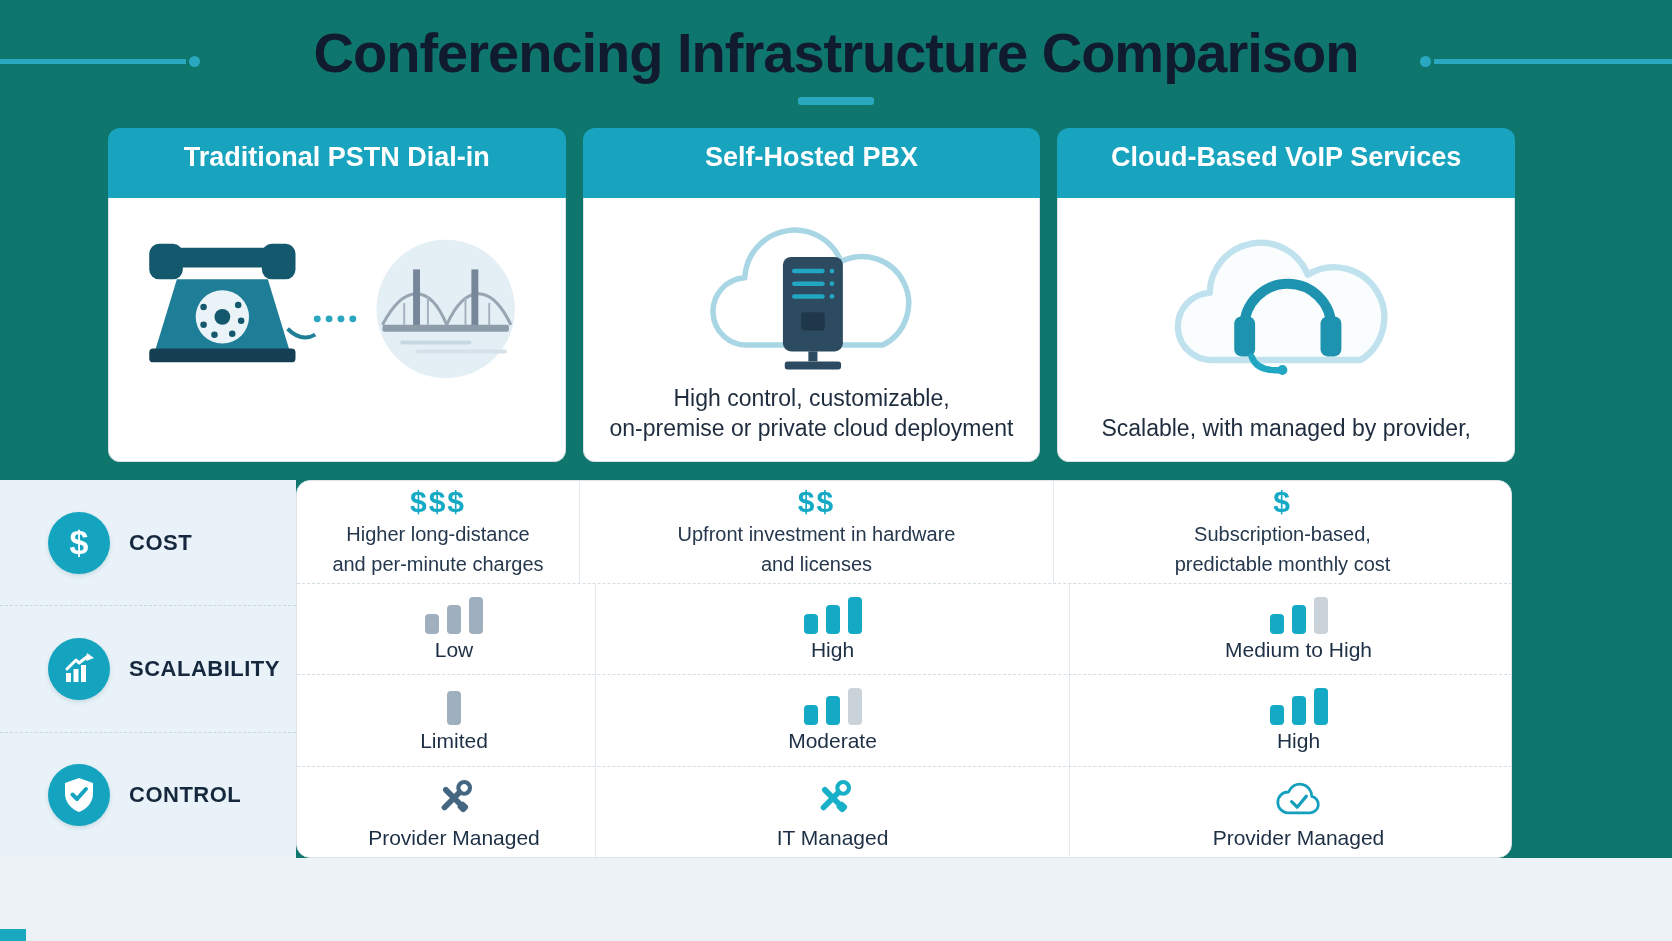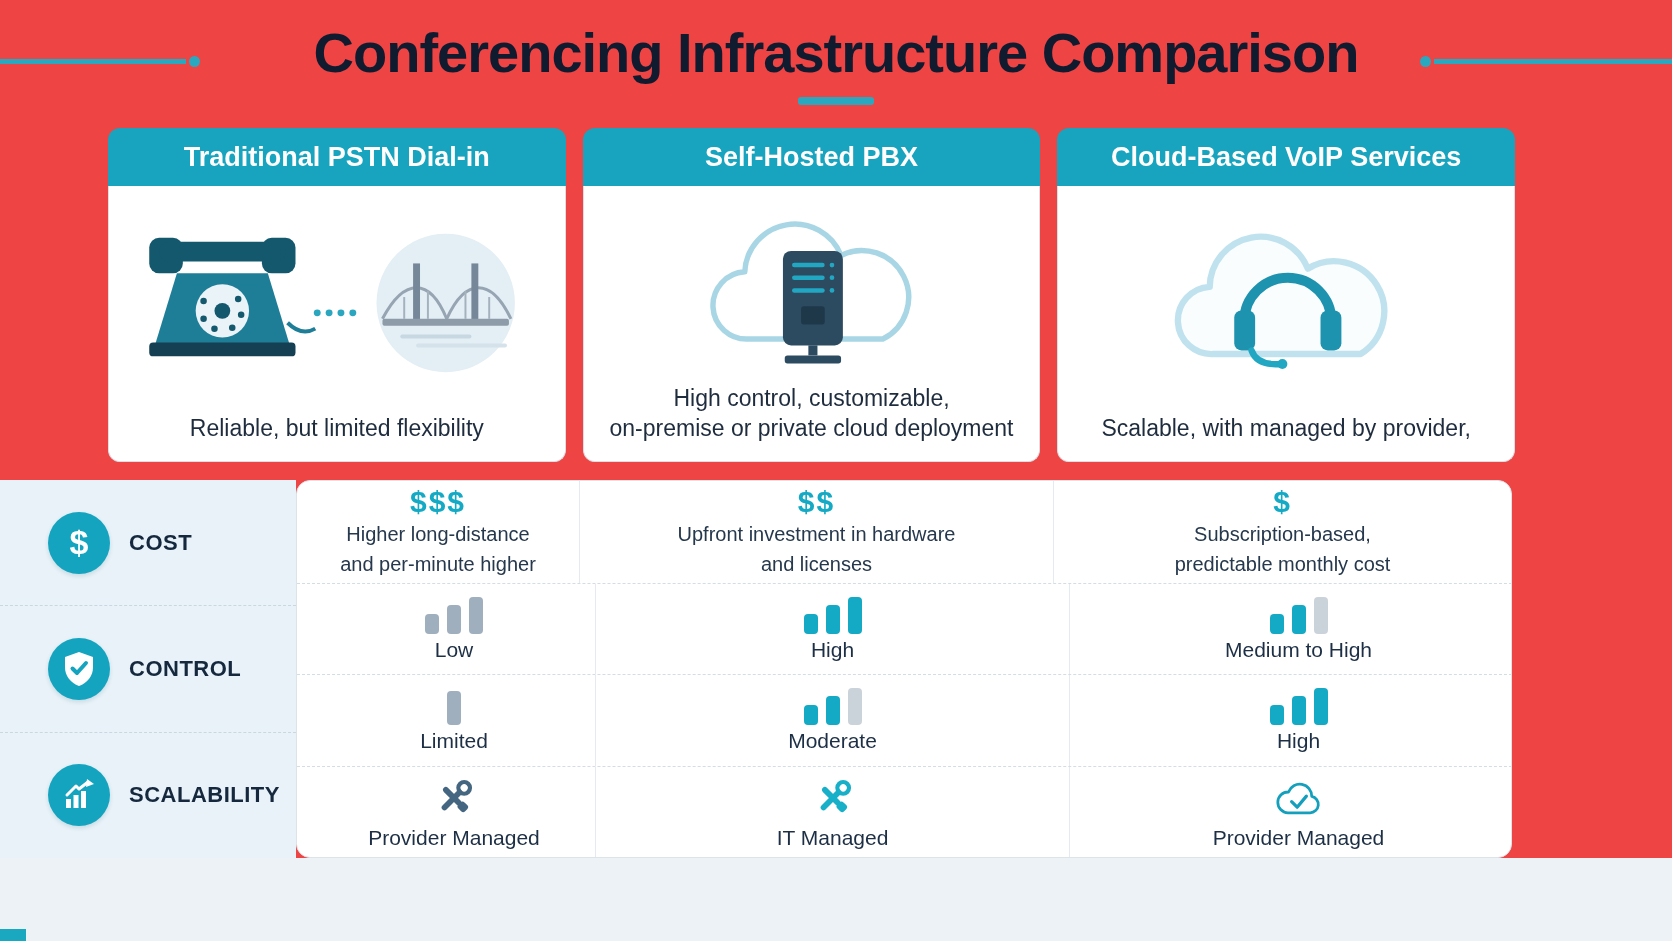--- a/index.html
+++ b/index.html
@@ -5,38 +5,38 @@
   :root{
     --teal:#18A4BE;
     --teal-bright:#14A9C4;
     --navy:#13203A;
     --cell-text:#26384D;
     --left-band:#E8F2F8;
     --bottom-band:#EDF2F6;
   }
   *{box-sizing:border-box;margin:0;padding:0;}
   body{background:#fff;font-family:"Liberation Sans",sans-serif;}
-  .canvas{position:relative;width:1672px;height:941px;background:#ef4444;overflow:hidden;}
+  .canvas{position:relative;width:1672px;height:941px;background:#0f766e;overflow:hidden;}
 
   
   .deco-line{position:absolute;top:59px;height:5px;background:#2AA8BF;}
   .deco-line.left{left:0;width:186px;}
   .deco-line.right{right:0;width:238px;}
   .deco-dot{position:absolute;top:56px;width:11px;height:11px;border-radius:50%;background:#2AA8BF;}
   .deco-dot.left{left:189px;}
   .deco-dot.right{right:241px;}
   .page-title{position:absolute;top:20px;left:0;width:100%;text-align:center;
     font-size:56px;font-weight:700;letter-spacing:-1px;color:#101B30;}
   .title-underline{position:absolute;top:97px;left:50%;transform:translateX(-50%);
     width:76px;height:8px;border-radius:3px;background:#2AA8BF;}
 
   
   .cards{position:absolute;top:128px;left:108px;width:1407px;display:flex;gap:17px;}
   .card{flex:1;display:flex;flex-direction:column;height:334px;}
-  .card-header{height:58px;line-height:58px;text-align:center;background:var(--teal);
+  .card-header{height:70px;line-height:58px;text-align:center;background:var(--teal);
     color:#fff;font-size:27px;font-weight:700;border-radius:12px 12px 0 0;}
   .card-body{flex:1;background:#fff;border:1px solid #D9E0E7;border-top:none;
     border-radius:0 0 12px 12px;display:flex;flex-direction:column;align-items:center;
     justify-content:flex-end;padding-bottom:18px;}
   .card-illo{flex:1;display:flex;align-items:center;justify-content:center;width:100%;}
   .card-desc{text-align:center;font-size:23px;line-height:1.28;color:#1E2C3E;}
 
   
   .label-col{position:absolute;top:480px;left:0;width:296px;height:378px;background:var(--left-band);
     display:flex;flex-direction:column;}
@@ -112,21 +112,21 @@
             <line x1="350" y1="76" x2="350" y2="104" stroke="#A5B2BE" stroke-width="2"></line>
             <line x1="374" y1="82" x2="374" y2="104" stroke="#A5B2BE" stroke-width="2"></line>
             <rect x="297" y="48" width="7" height="58" fill="#76879A"></rect>
             <rect x="356" y="48" width="7" height="58" fill="#76879A"></rect>
             <rect x="266" y="104" width="128" height="7" rx="2" fill="#8E9BA8"></rect>
             <rect x="284" y="120" width="72" height="4" rx="2" fill="#C8D8E2"></rect>
             <rect x="300" y="129" width="92" height="4" rx="2" fill="#D6E2EA"></rect>
           </svg>
         </div>
         <div class="card-desc">
-          <span>Reliable, but limited flexibility</span><br>
+          <br>
         </div>
       </div>
     </div>
 
     <div class="card">
       <div class="card-header">Self-Hosted PBX</div>
       <div class="card-body">
         <div class="card-illo">
           <svg width="300" height="168" viewBox="0 0 300 185" aria-hidden="true">
             <path d="M80 152 A37 37 0 0 1 76 78 A55 55 0 0 1 182 60 A40 40 0 0 1 228 152 Z" fill="#FFFFFF" stroke="#A9D6E5" stroke-width="6" stroke-linejoin="round"></path>
@@ -171,48 +171,48 @@
 
   <div class="label-col">
     <div class="label-row">
       <span class="row-icon">
           <span class="dollar">$</span>
         </span>
       <span class="row-label">COST</span>
     </div>
     <div class="label-row">
       <span class="row-icon">
-        <svg width="32" height="36" viewBox="0 0 32 36">
-          <path d="M16 1 L30 6 V16 C30 25.5 24.3 31.8 16 35 C7.7 31.8 2 25.5 2 16 V6 Z" fill="#fff"></path>
-          <polyline points="9.5,17.5 14,22 23,12" stroke="#14A4BF" stroke-width="4" fill="none" stroke-linecap="round" stroke-linejoin="round"></polyline>
-        </svg>
-      </span>
-      <span class="row-label">CONTROL</span>
-    </div>
-    <div class="label-row">
-      <span class="row-icon">
         <svg width="34" height="34" viewBox="0 0 34 34">
           <rect x="4" y="21" width="5" height="9" fill="#fff"></rect>
           <rect x="11.5" y="17" width="5" height="13" fill="#fff"></rect>
           <rect x="19" y="13" width="5" height="17" fill="#fff"></rect>
           <polyline points="5,17 14,8 17,11 26,4" stroke="#fff" stroke-width="3" fill="none" stroke-linecap="round" stroke-linejoin="round"></polyline>
           <polygon points="25,1 32,6 24,9" fill="#fff"></polygon>
         </svg>
       </span>
       <span class="row-label">SCALABILITY</span>
     </div>
+    <div class="label-row">
+      <span class="row-icon">
+        <svg width="32" height="36" viewBox="0 0 32 36">
+          <path d="M16 1 L30 6 V16 C30 25.5 24.3 31.8 16 35 C7.7 31.8 2 25.5 2 16 V6 Z" fill="#fff"></path>
+          <polyline points="9.5,17.5 14,22 23,12" stroke="#14A4BF" stroke-width="4" fill="none" stroke-linecap="round" stroke-linejoin="round"></polyline>
+        </svg>
+      </span>
+      <span class="row-label">CONTROL</span>
+    </div>
   </div>
 
   <div class="table-panel">
 
     <div class="trow">
       <div class="tcell">
         <span class="sym">$$$</span>
         <span class="cell-line">Higher long-distance</span>
-        <span class="cell-line">and per-minute higher</span>
+        <span class="cell-line">and per-minute charges</span>
       </div>
       <div class="tcell">
         <span class="sym">$$</span>
         <span class="cell-line">Upfront investment in hardware</span>
         <span class="cell-line">and licenses</span>
       </div>
       <div class="tcell">
         <span class="sym">$</span>
         <span class="cell-line">Subscription-based,</span>
         <span class="cell-line">predictable monthly cost</span>

